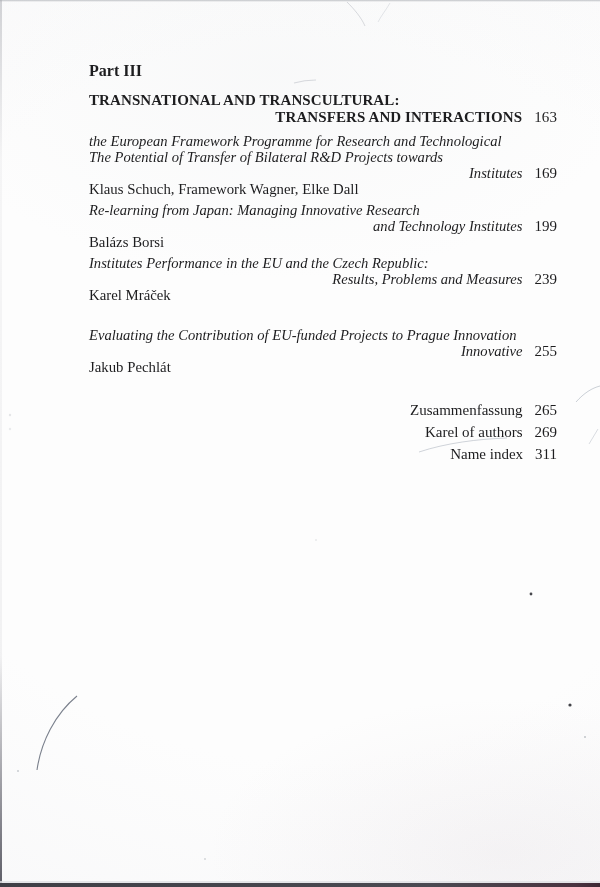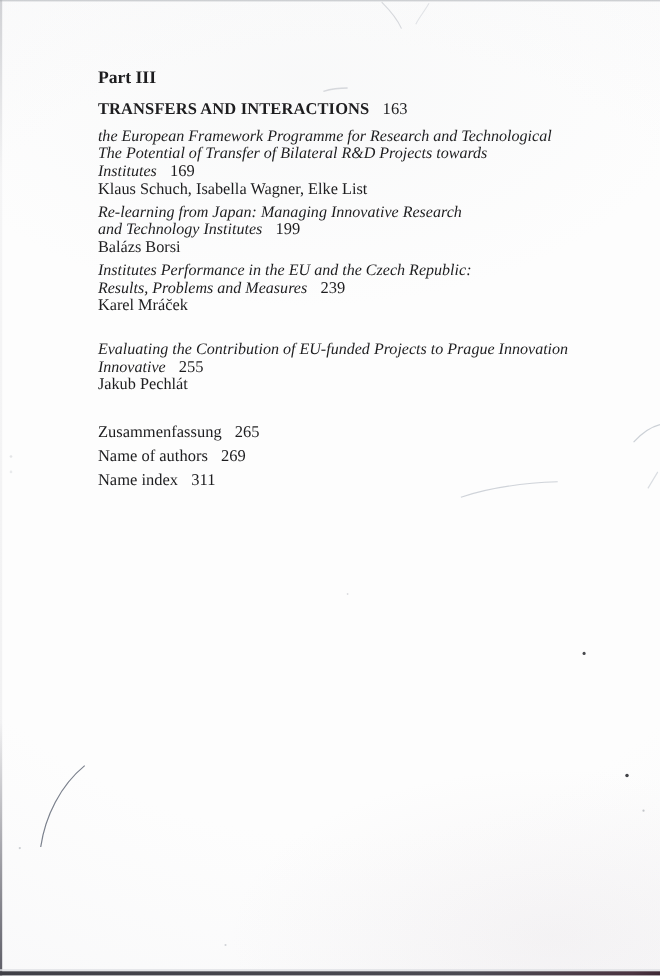--- a/index.html
+++ b/index.html
@@ -38,21 +38,21 @@
 
   .heading-line {
     font-size: 15px;
     font-weight: 700;
     line-height: 17px;
     letter-spacing: 0.1px;
   }
 
   .row {
     display: flex;
-    justify-content: flex-start;
+    justify-content: flex-end;
     align-items: baseline;
   }
 
   .pagenum {
     font-style: normal;
     font-weight: 400;
     font-size: 15px;
     padding-left: 12px;
     white-space: nowrap;
   }
@@ -133,34 +133,35 @@
 </head>
 <body>
 
 <div class="scan">
 
   <div class="content">
 
     <div class="part">Part III</div>
 
     <div class="section-heading">
+      <div class="heading-line">TRANSNATIONAL AND TRANSCULTURAL:</div>
       <div class="heading-line row">
         <span>TRANSFERS AND INTERACTIONS</span>
         <span class="pagenum">163</span>
       </div>
     </div>
 
     <div class="entry gap-sm">
       <div class="title-line">the European Framework Programme for Research and Technological</div>
       <div class="title-line">The Potential of Transfer of Bilateral R&amp;D Projects towards</div>
       <div class="title-line row">
         <span>Institutes</span>
         <span class="pagenum">169</span>
       </div>
-      <div class="authors">Klaus Schuch, Isabella Wagner, Elke List</div>
+      <div class="authors">Klaus Schuch, Framework Wagner, Elke Dall</div>
     </div>
 
     <div class="entry gap-md">
       <div class="title-line">Re-learning from Japan: Managing Innovative Research</div>
       <div class="title-line row">
         <span>and Technology Institutes</span>
         <span class="pagenum">199</span>
       </div>
       <div class="authors">Balázs Borsi</div>
     </div>
@@ -182,21 +183,21 @@
       </div>
       <div class="authors">Jakub Pechlát</div>
     </div>
 
     <div class="backmatter">
       <div class="bm-row row">
         <span>Zusammenfassung</span>
         <span class="pagenum">265</span>
       </div>
       <div class="bm-row row">
-        <span>Name of authors</span>
+        <span>Karel of authors</span>
         <span class="pagenum">269</span>
       </div>
       <div class="bm-row row">
         <span>Name index</span>
         <span class="pagenum">311</span>
       </div>
     </div>
 
   </div>
 

